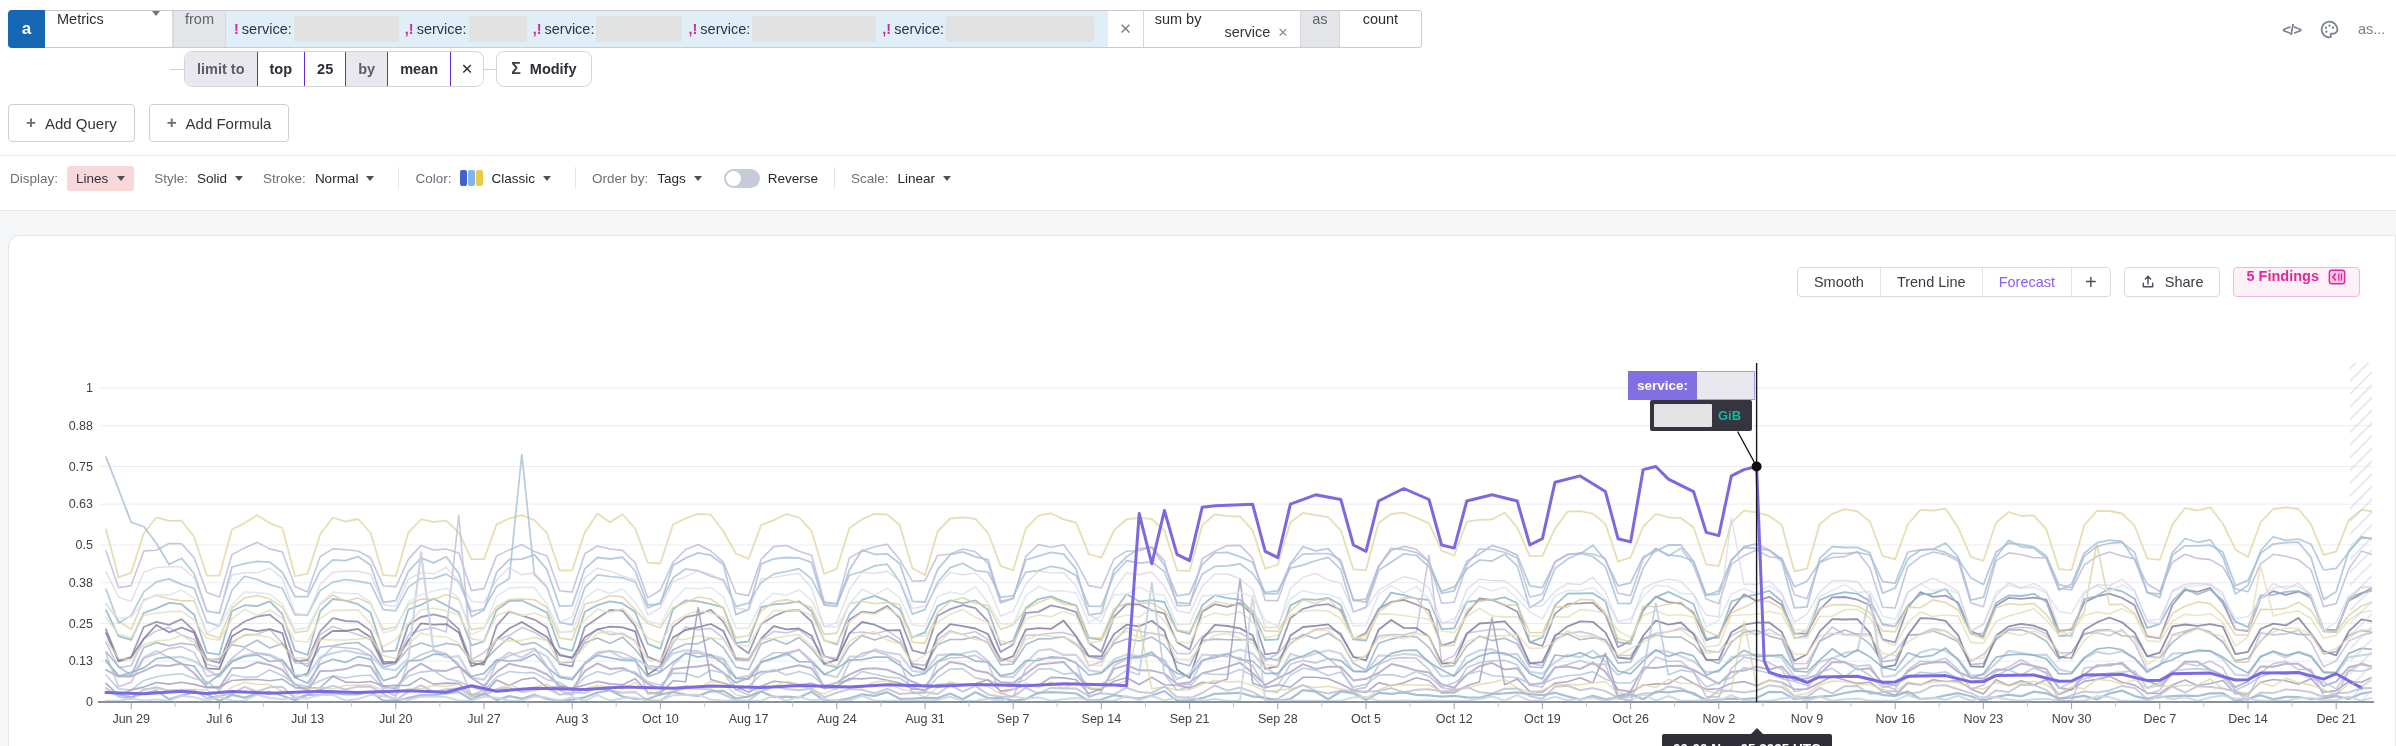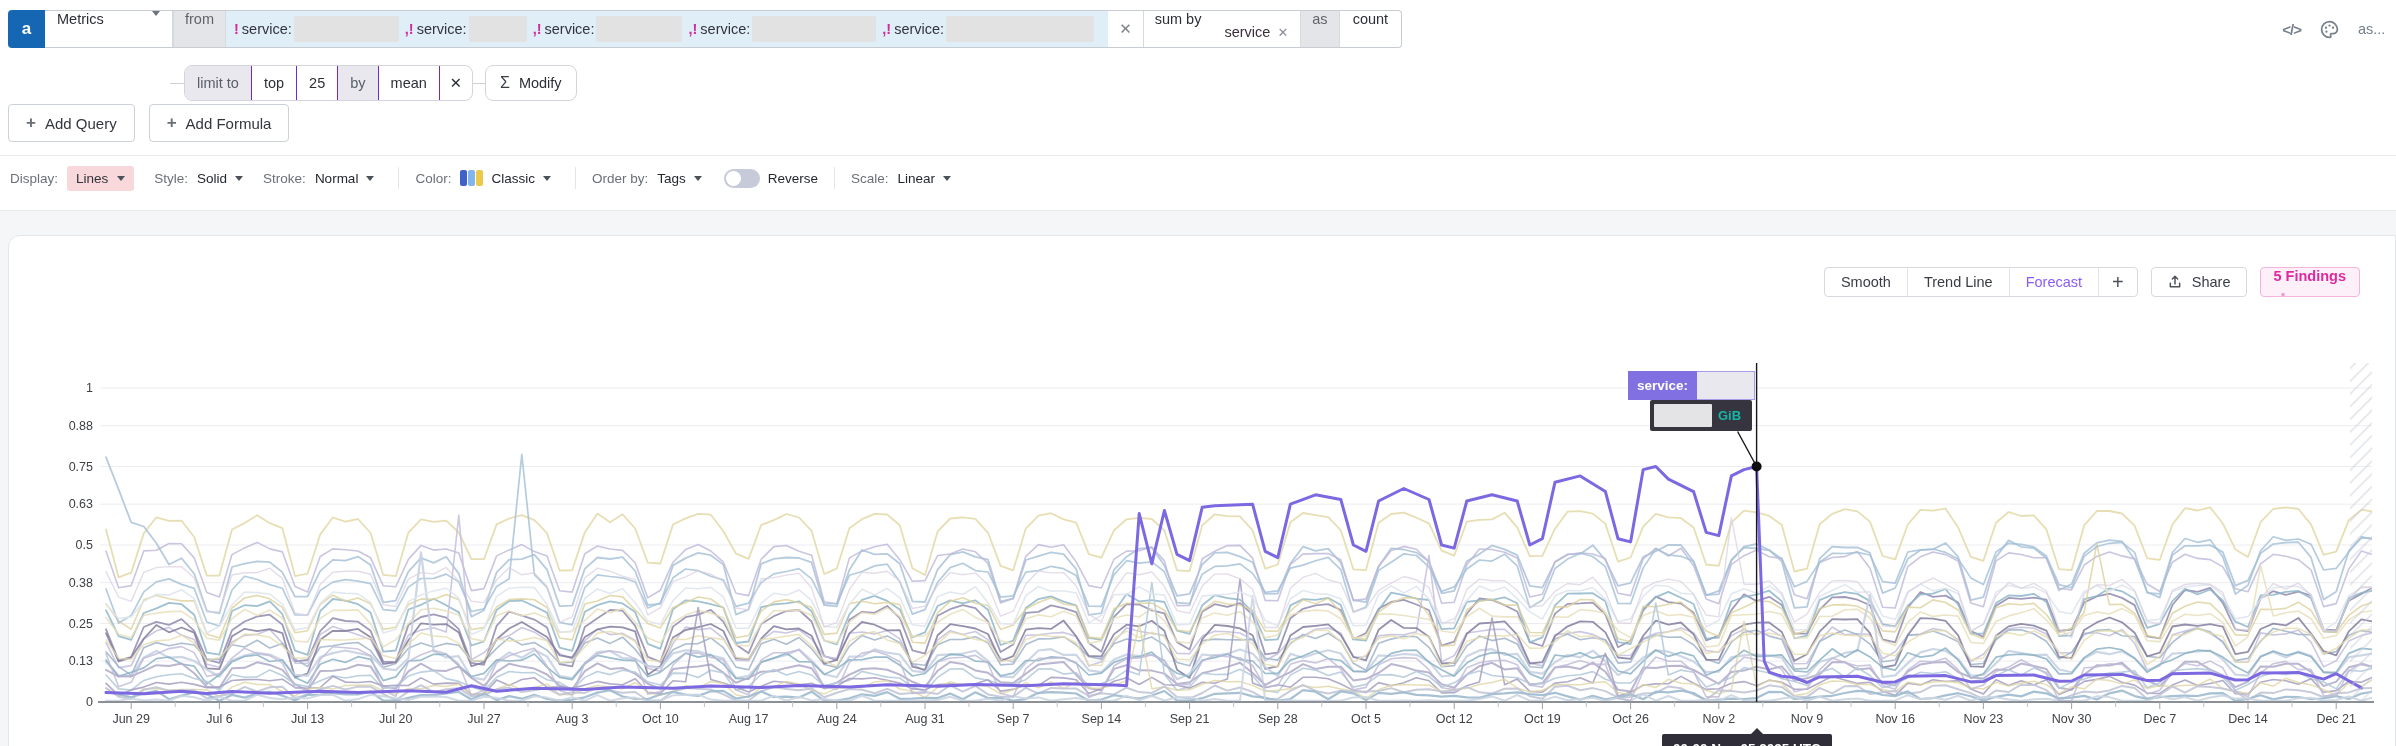--- a/index.html
+++ b/index.html
@@ -19,27 +19,27 @@
   #filter-area { background:#e0eef8; display:flex; align-items:center; padding:0 8px; }
   .filter-tag { display:flex; align-items:center; margin-right:6px; cursor:pointer; }
   .filter-prefix { color:#cf2b9b; font-weight:bold; margin-right:3px; font-size:14.5px; }
   .filter-key { color:#32343c; font-size:14.5px; }
   .redacted { background:#e2e2e2; border-radius:2px; height:26px; display:inline-block; margin-left:2px; }
   .xmark { color:#7d828a; font-size:15px; padding:0 11px; display:flex; align-items:center; cursor:pointer; }
   #clear-filters { border-right:1px solid #d6dade; }
   #sumby-label { padding:0 11px; }
   #service-tag { background:#f8e0f0; border-radius:3px; margin:21px 4px; padding:0 8px; display:flex; align-items:center; gap:7px; cursor:pointer; }
   #service-tag .tag-x { color:#8a8f98; font-size:13px; cursor:pointer; }
-  #count-label { padding:0 13px; }
+  #count-label { padding:0 23px; }
   #query-icons { position:absolute; top:10px; right:2px; height:38px; display:flex; align-items:center; gap:18px; color:#76818c; }
   #code-icon { font-size:15px; font-weight:bold; letter-spacing:-1px; cursor:pointer; }
   #as-ellipsis { font-size:14.5px; width:36px; overflow:hidden; white-space:nowrap; }
 
   
-  #row-limit { position:absolute; left:170px; top:57px; height:52px; display:flex; align-items:center; }
+  #row-limit { position:absolute; left:170px; top:43px; height:52px; display:flex; align-items:center;font-weight:bold; }
   .connector { width:14px; height:1px; background:#cdd1d7; }
   .pill-group { display:flex; align-items:stretch; height:36px; border:1px solid #d2d6dc; border-radius:8px; background:#fff; overflow:hidden; }
   .pill { display:flex; align-items:center; padding:0 12px; font-size:14.5px; color:#2c2f36; border-left:1px solid #6d28d9; }
   .pill:first-child { border-left:none; }
   .pill.gray { background:#e8e8ee; color:#595e67; }
   #modify-group { display:flex; align-items:center; height:36px; border:1px solid #d2d6dc; border-radius:8px;
     background:#fff; padding:0 14px; gap:9px; cursor:pointer; }
   #sigma-icon { font-size:16px; color:#3a3e45; }
   #modify-label { font-size:14.5px; }
 
@@ -70,21 +70,21 @@
 
   #chart-toolbar { position:absolute; top:267px; right:36px; display:flex; gap:13px; height:30px; }
   #segmented { display:flex; align-items:stretch; border:1px solid #d6d9de; border-radius:4px; background:#fff; overflow:hidden; }
   .seg-btn { display:flex; align-items:center; padding:0 16px; font-size:14.5px; color:#383c43; border-left:1px solid #e2e4e8; cursor:pointer; }
   .seg-btn:first-child { border-left:none; }
   .seg-btn.disabled { color:#8b5cf6; cursor:default; }
   #seg-plus { font-size:20px; color:#4c5159; padding:0 13px; }
   #share-btn { display:flex; align-items:center; gap:9px; border:1px solid #d6d9de; border-radius:4px;
     background:#fff; padding:0 15px; font-size:14.5px; color:#383c43; cursor:pointer; }
   #findings-btn { display:flex; align-items:flex-start; gap:9px; border:1px solid #f4b5dd; border-radius:4px;
-    background:#fdf0f8; padding:0 13px; font-size:14.5px; font-weight:bold; color:#dd2aa0; cursor:pointer;flex-direction:column; }
+    background:#fdf0f8; padding:0 13px; font-size:14.5px; font-weight:bold; color:#dd2aa0; cursor:pointer; }
 
   #chart-svg { position:absolute; left:0; top:350px; width:2396px; height:380px; }
   .y-label { position:absolute; width:40px; text-align:right; font-size:12.5px; color:#3e4145; transform:translateY(-50%); }
   .x-label { position:absolute; width:72px; text-align:center; font-size:12.5px; color:#3e4145; top:712px; }
 
   
   #series-tooltip { position:absolute; left:1628px; top:371px; height:29px; display:flex; z-index:6; }
   #series-tooltip .st-key { background:#8070e2; color:#fff; font-weight:bold; font-size:13.5px;
     display:flex; align-items:center; padding:0 9px; }
   #series-tooltip .st-val { width:58px; background:#e9e8ef; border:1px solid #a79bea; border-left:none; }

